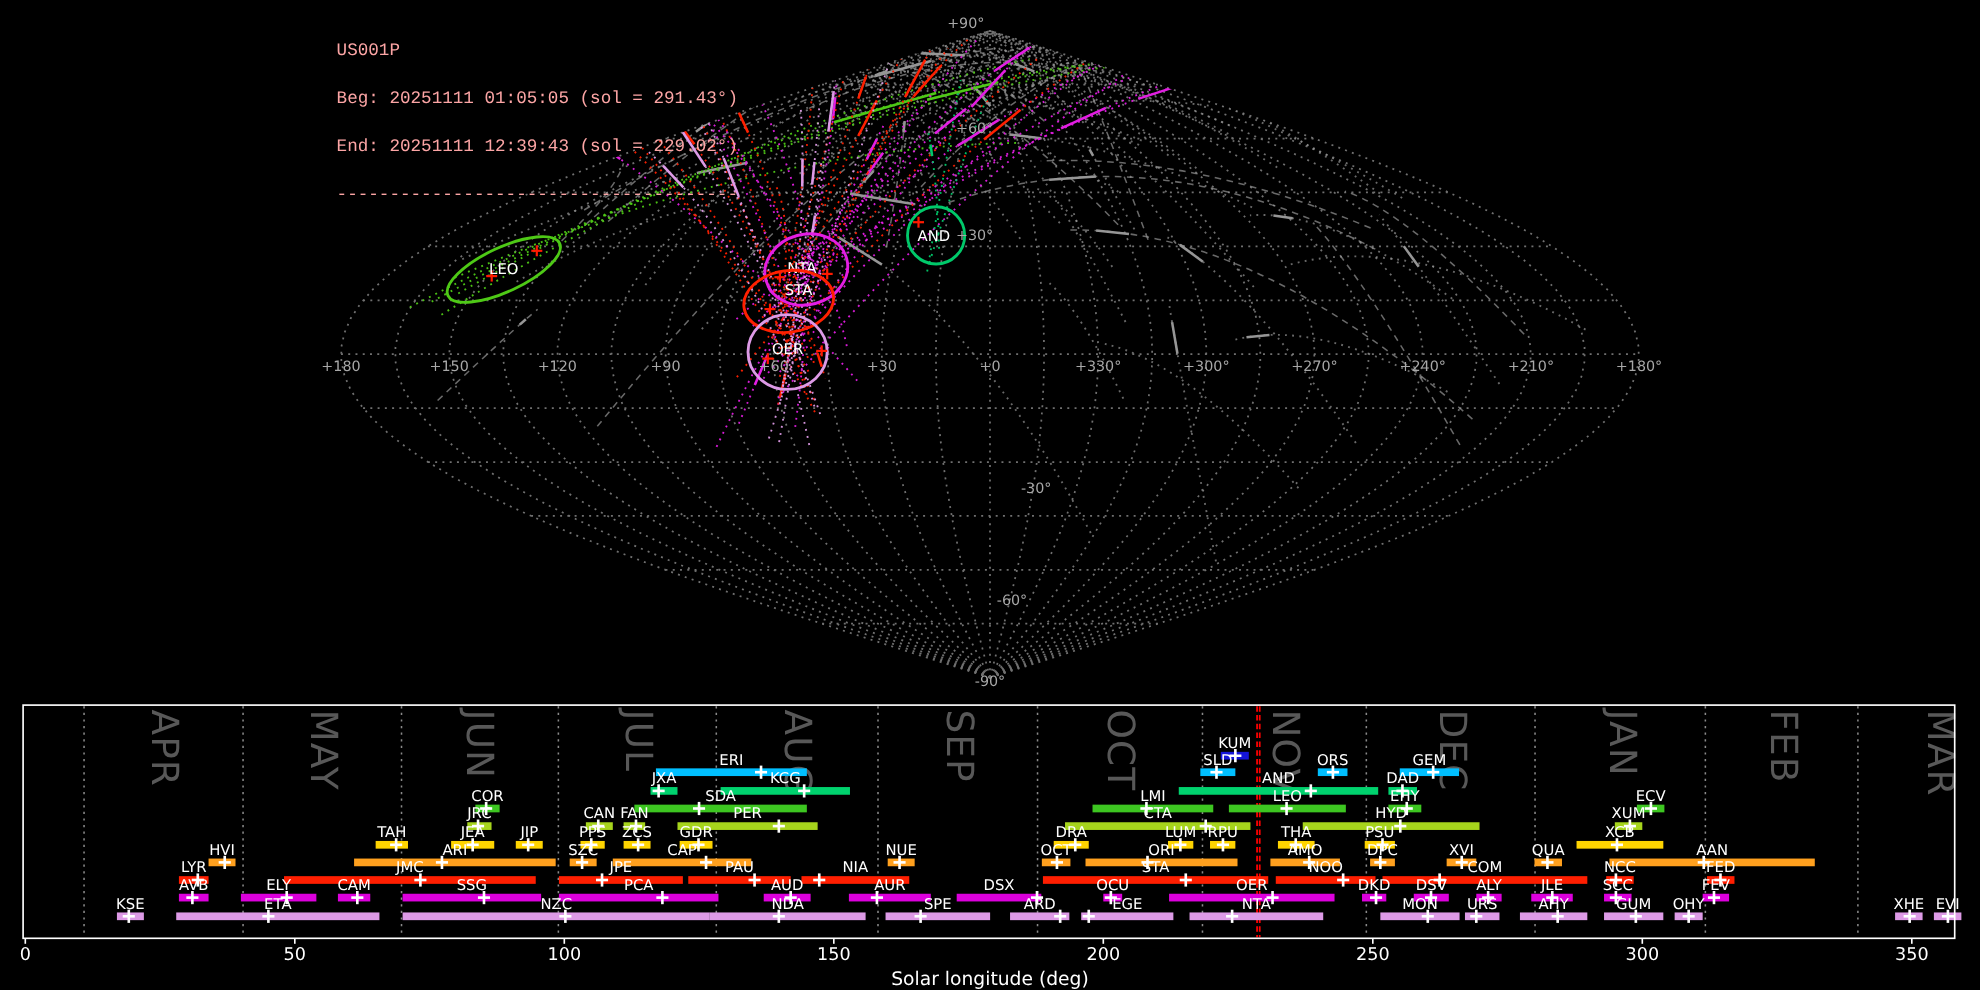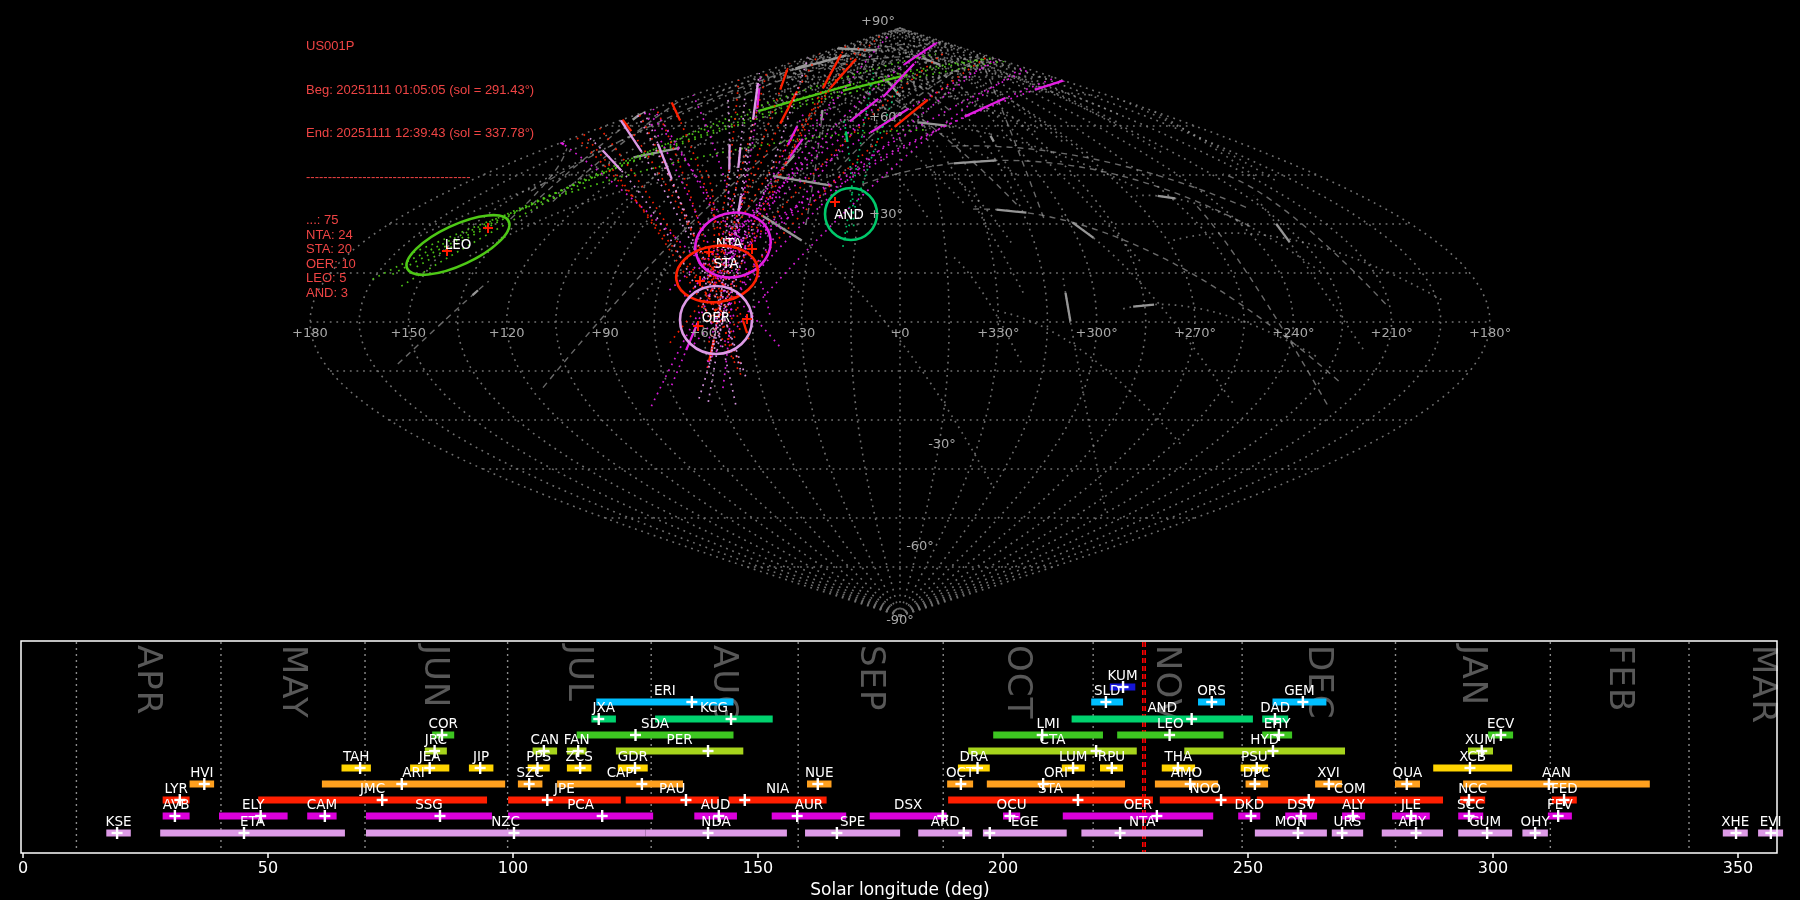--- a/index.html
+++ b/index.html
@@ -1,21 +1,21 @@
 <!DOCTYPE html>
 <html><head>
 <meta charset="utf-8">
 <style>
   html,body{margin:0;padding:0;background:#000;}
   .screen{position:relative;width:1800px;height:900px;background:#000;overflow:hidden;
           font-family:"DejaVu Sans",sans-serif;}
   #skymap{position:absolute;left:0;top:0;}
   #timeline{position:absolute;left:0;top:632px;}
-  #legend{position:absolute;left:306px;top:10px;color:#ef4444;
-          font-family:Liberation Sans, sans-serif;font-size:13px;line-height:14.5px;
+  #legend{position:absolute;left:306px;top:10px;color:#fca5a5;
+          font-family:Liberation Mono, monospace;font-size:16px;line-height:14.5px;
           white-space:pre;z-index:5;}
   text{font-family:"DejaVu Sans",sans-serif;}
 </style>
 </head>
 <body>
 
 <div class="screen">
   <svg id="skymap" width="1800" height="632">
       <defs>
         <clipPath id="lensclip">
@@ -308,23 +308,22 @@
         <text x="942" y="448" text-anchor="middle">-30°</text>
         <text x="920" y="550" text-anchor="middle">-60°</text>
         <text x="878" y="25" text-anchor="middle">+90°</text>
         <text x="900" y="624" text-anchor="middle">-90°</text>
       </g>
     </svg>
 
   <div id="legend">
     <div>US001P</div>
     <div>Beg: 20251111 01:05:05 (sol = 291.43°)</div>
-    <div>End: 20251111 12:39:43 (sol = 337.78°)</div>
+    <div>End: 20251111 12:39:43 (sol = 229.02°)</div>
     <div>--------------------------------------</div>
-    <div id="legend-counts"><div>...: 75</div><div>NTA: 24</div><div>STA: 20</div><div>OER: 10</div><div>LEO: 5</div><div>AND: 3</div></div>
   </div>
 
   <svg id="timeline" width="1800" height="268">
       <g>
         <line x1="76.41" y1="10" x2="76.41" y2="220" stroke="#8a8a8a" stroke-width="1.4" stroke-dasharray="2 4"></line>
         <text transform="translate(137.95 13) rotate(90)" fill="#585858" font-size="34" letter-spacing="1px">APR</text>
         <line x1="220.96" y1="10" x2="220.96" y2="220" stroke="#8a8a8a" stroke-width="1.4" stroke-dasharray="2 4"></line>
         <text transform="translate(282.5 13) rotate(90)" fill="#585858" font-size="34" letter-spacing="1px">MAY</text>
         <line x1="365.02000000000004" y1="10" x2="365.02000000000004" y2="220" stroke="#8a8a8a" stroke-width="1.4" stroke-dasharray="2 4"></line>
         <text transform="translate(424.6 13) rotate(90)" fill="#585858" font-size="34" letter-spacing="1px">JUN</text>

